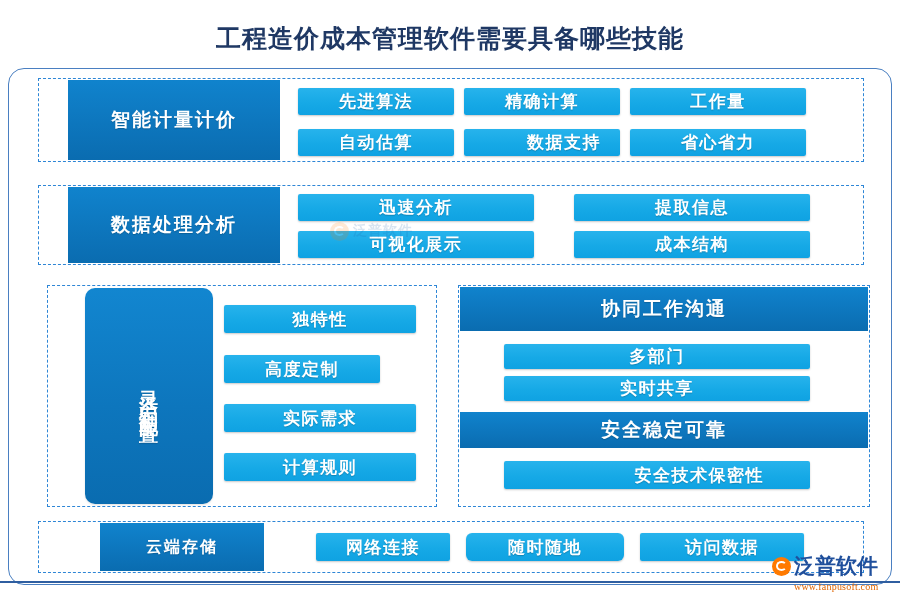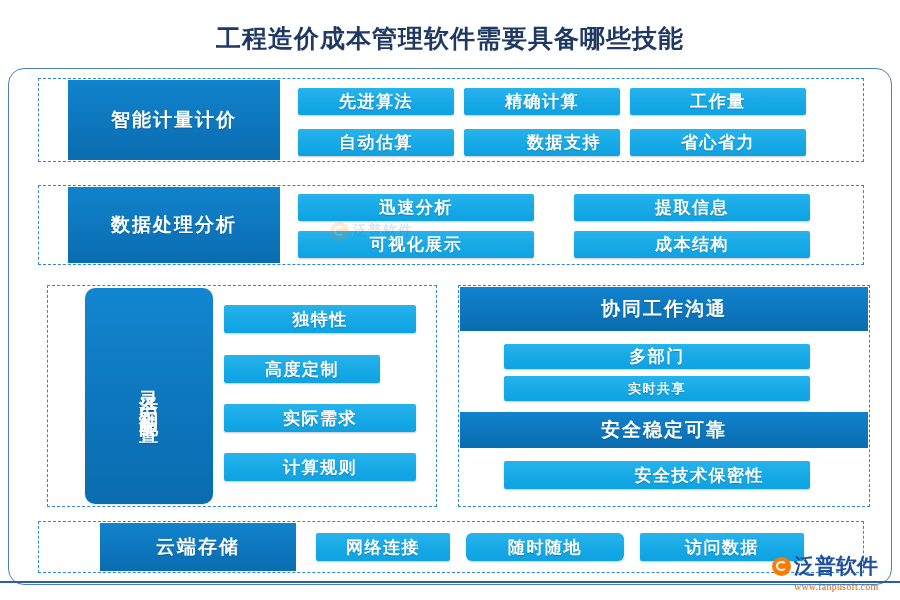--- a/index.html
+++ b/index.html
@@ -231,32 +231,32 @@
 <div class="pill" style="left:224px; top:305px; width:192px; height:28px; font-size:17px;">独特性</div>
 <div class="pill" style="left:224px; top:355px; width:156px; height:28px; font-size:17px;">高度定制</div>
 <div class="pill" style="left:224px; top:404px; width:192px; height:28px; font-size:17px;">实际需求</div>
 <div class="pill" style="left:224px; top:453px; width:192px; height:28px; font-size:17px;">计算规则</div>
 
 <div class="dashed-box" style="left:458px; top:285px; width:412px; height:222px;"></div>
 
 <div class="dark-block" style="left:460px; top:287px; width:408px; height:44px; font-size:19px;">协同工作沟通</div>
 
 <div class="pill" style="left:504px; top:344px; width:306px; height:25px; font-size:17px;">多部门</div>
-<div class="pill" style="left:504px; top:376px; width:306px; height:25px; font-size:13px;">实时共享</div>
+<div class="pill" style="left:504px; top:376px; width:306px; height:25px; font-size:17px;">实时共享</div>
 
 <div class="dark-block" style="left:460px; top:412px; width:408px; height:36px; font-size:19px;">安全稳定可靠</div>
 
 <div class="pill two-label" style="left:504px; top:461px; width:306px; height:28px; font-size:17px;">
   <span>安全技术</span>
   <span>保密性</span>
 </div>
 
 <div class="dashed-box" style="left:38px; top:521px; width:826px; height:52px;"></div>
 
-<div class="dark-block" style="left:100px; top:523px; width:196px; height:48px; font-size:19px;">云端存储</div>
+<div class="dark-block" style="left:100px; top:523px; width:164px; height:48px; font-size:16px;">云端存储</div>
 
 <div class="pill" style="left:316px; top:533px; width:134px; height:28px; font-size:17px;">网络连接</div>
 <div class="pill" style="left:466px; top:533px; width:158px; height:28px; font-size:17px;border-radius:6px;">随时随地</div>
 <div class="pill" style="left:640px; top:533px; width:164px; height:28px; font-size:17px;">访问数据</div>
 
 <div class="brand-logo">
   <div class="brand-row">
     <span class="brand-mark"></span>
     <span class="brand-name">泛普软件</span>
   </div>

